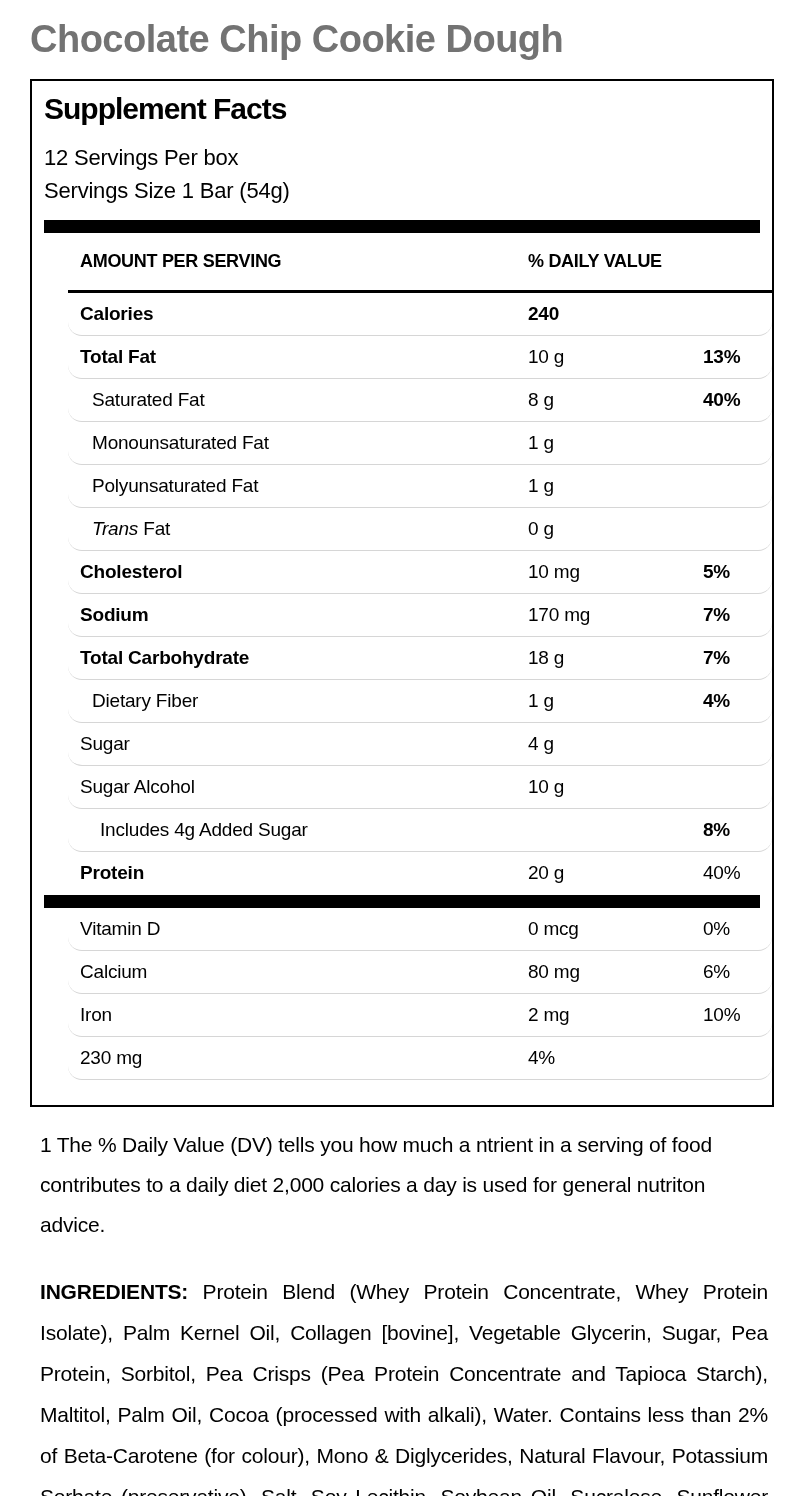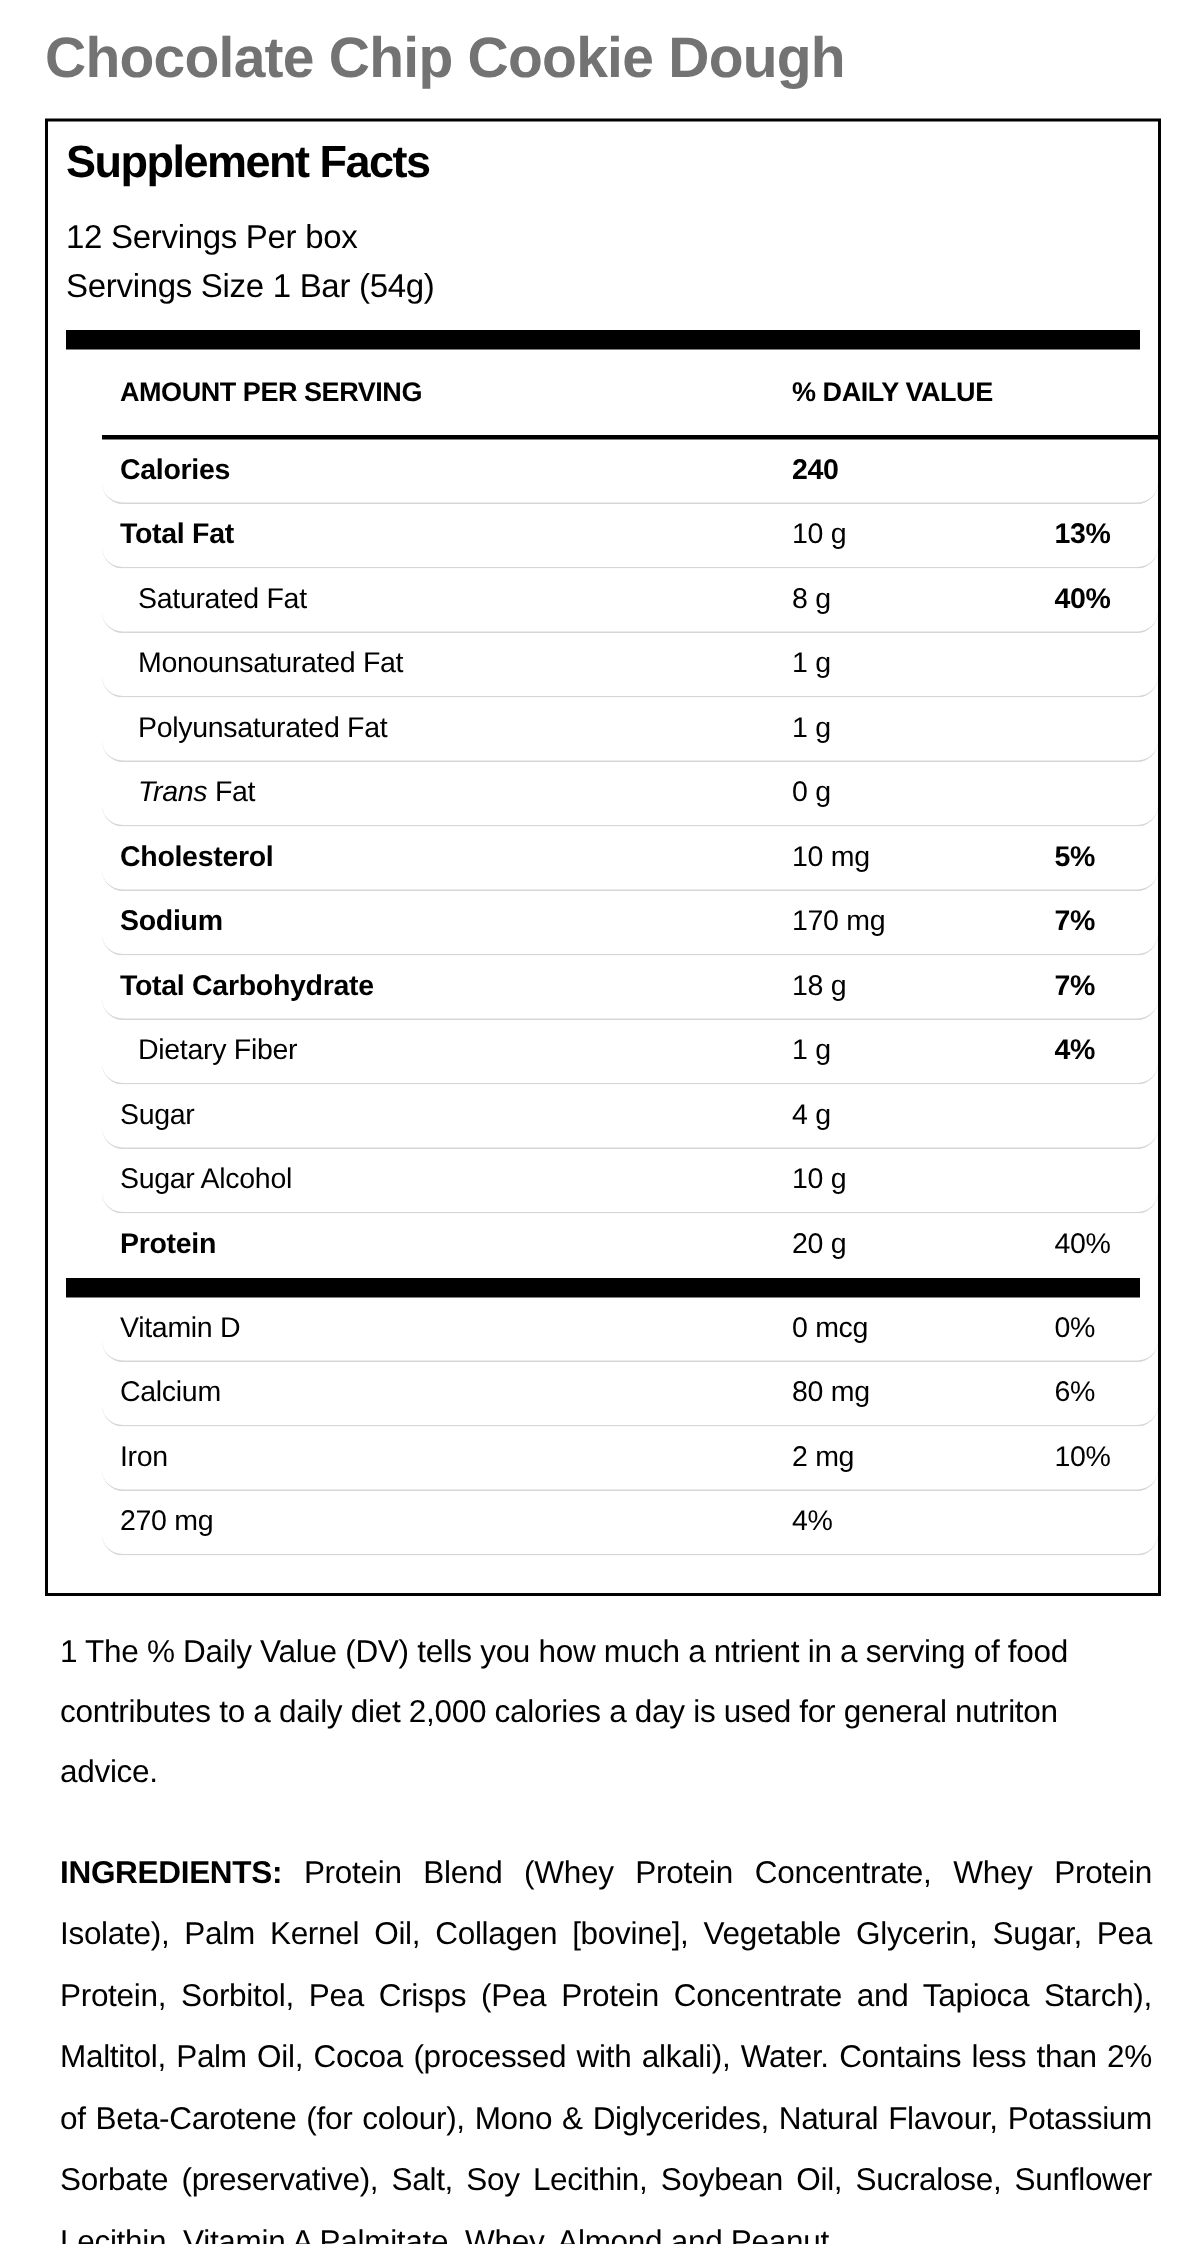--- a/index.html
+++ b/index.html
@@ -178,20 +178,25 @@
       <span>4 g</span>
       <span></span>
     </div>
 
     <div class="grid-row row">
       <span>Sugar Alcohol</span>
       <span>10 g</span>
       <span></span>
     </div>
 
+    <div class="grid-row row">
+      <span class="i2">Includes 4g Added Sugar</span>
+      <span></span>
+      <span class="b">8%</span>
+    </div>
 
     <div class="grid-row row no-border">
       <span class="b">Protein</span>
       <span>20 g</span>
       <span>40%</span>
     </div>
 
     <div class="thick-bar mid"></div>
 
     <div class="grid-row row">
@@ -206,21 +211,21 @@
       <span>6%</span>
     </div>
 
     <div class="grid-row row">
       <span>Iron</span>
       <span>2 mg</span>
       <span>10%</span>
     </div>
 
     <div class="grid-row row">
-      <span>270 mg</span>
+      <span>230 mg</span>
       <span>4%</span>
     </div>
 
     <div class="spacer-bottom"></div>
   </div>
 
   <p class="footnote">1 The % Daily Value (DV) tells you how much a ntrient in a serving of food contributes to a daily diet 2,000 calories a day is used for general nutriton advice.</p>
 
   <p class="para"><span class="lead">INGREDIENTS:</span> <span>Protein Blend (Whey Protein Concentrate, Whey Protein Isolate), Palm Kernel Oil, Collagen [bovine], Vegetable Glycerin, Sugar, Pea Protein, Sorbitol, Pea Crisps (Pea Protein Concentrate and Tapioca Starch), Maltitol, Palm Oil, Cocoa (processed with alkali), Water. Contains less than 2% of Beta-Carotene (for colour), Mono &amp; Diglycerides, Natural Flavour, Potassium Sorbate (preservative), Salt, Soy Lecithin, Soybean Oil, Sucralose, Sunflower Lecithin, Vitamin A Palmitate, Whey, Almond and Peanut.</span></p>
 

